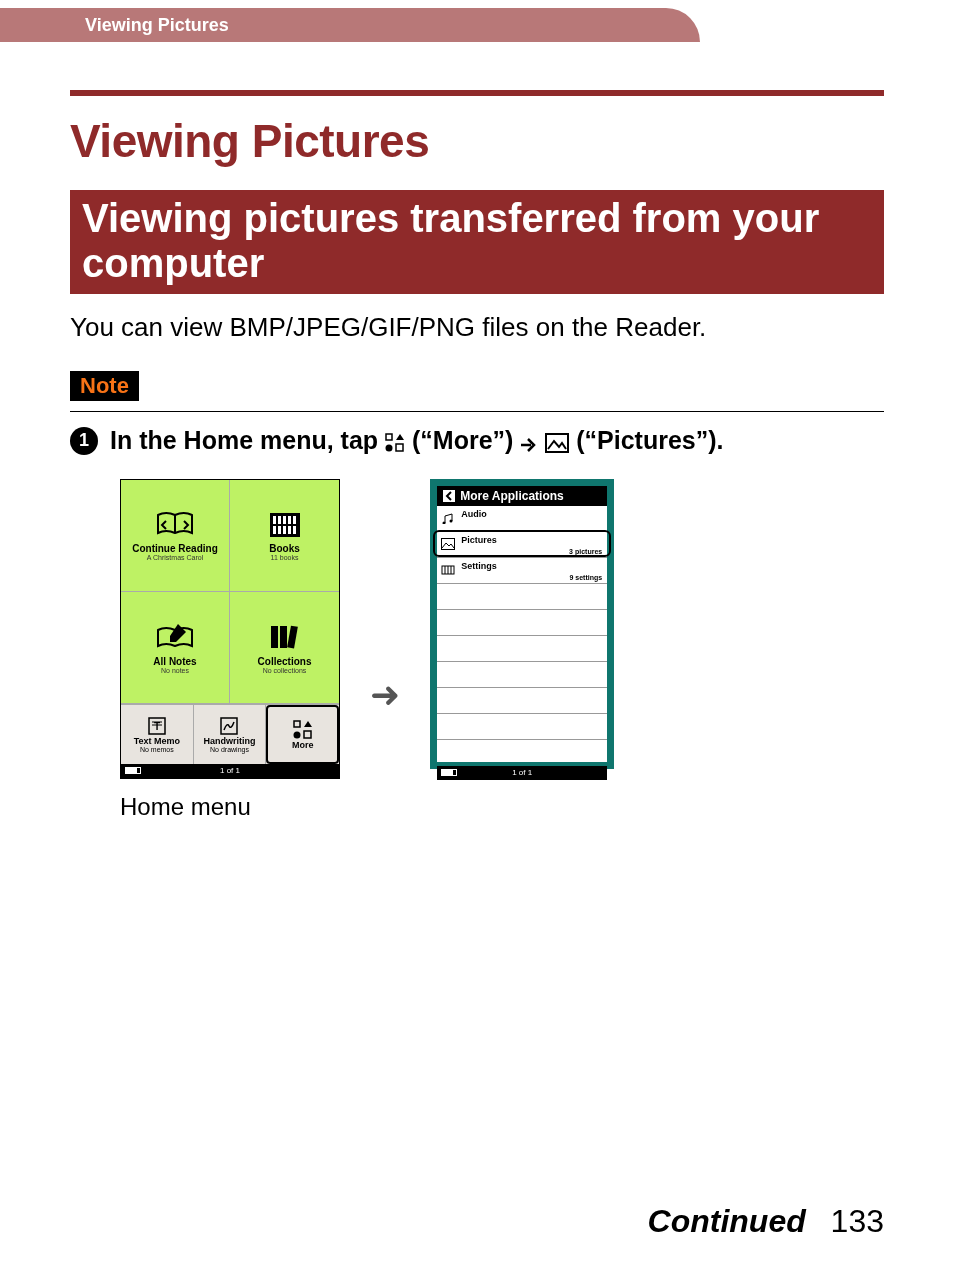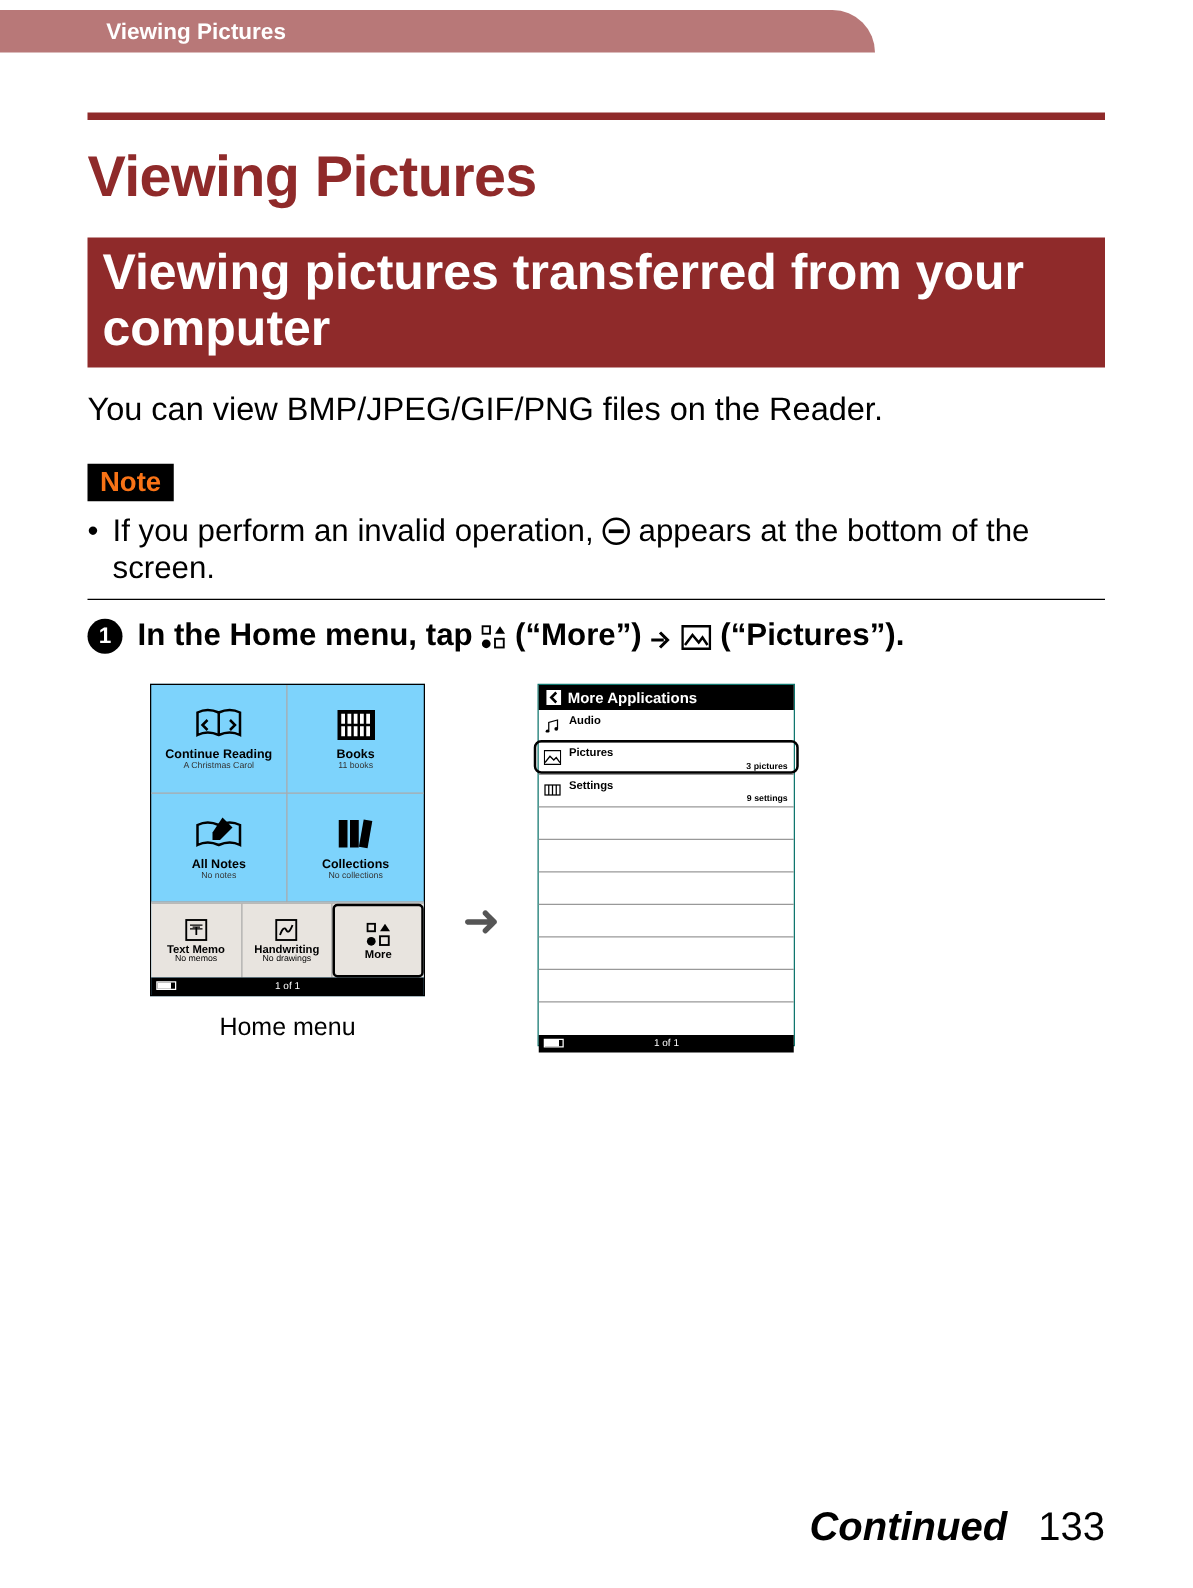--- a/index.html
+++ b/index.html
@@ -114,23 +114,23 @@
   }
   .figures {
     display: flex;
     align-items: flex-start;
     gap: 30px;
     margin-top: 24px;
     margin-left: 50px;
   }
   .device-shot {
     border: 1px solid #000;
-    background: #7dd3fc;
+    background: #bef264;
     width: 220px;
-    height: 250px;
+    height: 300px;
     display: flex;
     flex-direction: column;
   }
   .home-grid {
     flex: 1;
     display: grid;
     grid-template-columns: 1fr 1fr;
     grid-template-rows: 1fr 1fr;
   }
   .home-cell {
@@ -169,33 +169,32 @@
     background: #000; color: #fff; font-size: 8px;
     text-align: center; height: 14px; line-height: 14px;
     position: relative;
   }
   .status-strip .batt {
     position: absolute; left: 4px; top: 3px;
     width: 16px; height: 7px; border: 1px solid #fff;
     background: linear-gradient(to right, #fff 80%, transparent 80%);
   }
   .caption {
-    text-align: center;
-    font-size: 20px;
+    font-size: 24px;
     margin-top: 14px;
   }
   .arrow-big {
     align-self: center;
     margin-top: 90px;
     font-size: 36px;
     color: #555;
   }
   .more-shot {
-    border: 1px solid #0f766e;
-    width: 206px;
+    border: 7px solid #0f766e;
+    width: 184px;
     height: 290px;
     display: flex;
     flex-direction: column;
     background: #fff;
   }
   .more-header {
     background: #000; color: #fff;
     font-size: 12px; font-weight: bold;
     padding: 3px 6px;
     display: flex; align-items: center; gap: 5px;
@@ -234,25 +233,20 @@
   <div class="header-tab-text">Viewing Pictures</div>
 </div>
 
 <div class="content">
   <div class="rule-top"></div>
   <div class="page-title">Viewing Pictures</div>
   <div class="section-bar">Viewing pictures transferred from your computer</div>
   <div class="intro">You can view BMP/JPEG/GIF/PNG files on the Reader.</div>
 
   <span class="note-badge">Note</span>
-  <div class="note-line">
-    <span class="bullet">•</span><span>If you perform an invalid operation, </span>
-    <span class="invalid-icon"></span>
-    <span> appears at the bottom of the screen.</span>
-  </div>
 
   <hr class="step-divider">
 
   <div class="step-line">
     <span class="step-num">1</span>
     <span>
       <span>In the Home menu, tap </span>
       <span class="inline-icon">
         <svg width="20" height="20" viewBox="0 0 20 20">
           <rect x="1" y="1" width="6" height="6" fill="none" stroke="#000" stroke-width="1.5"></rect>

